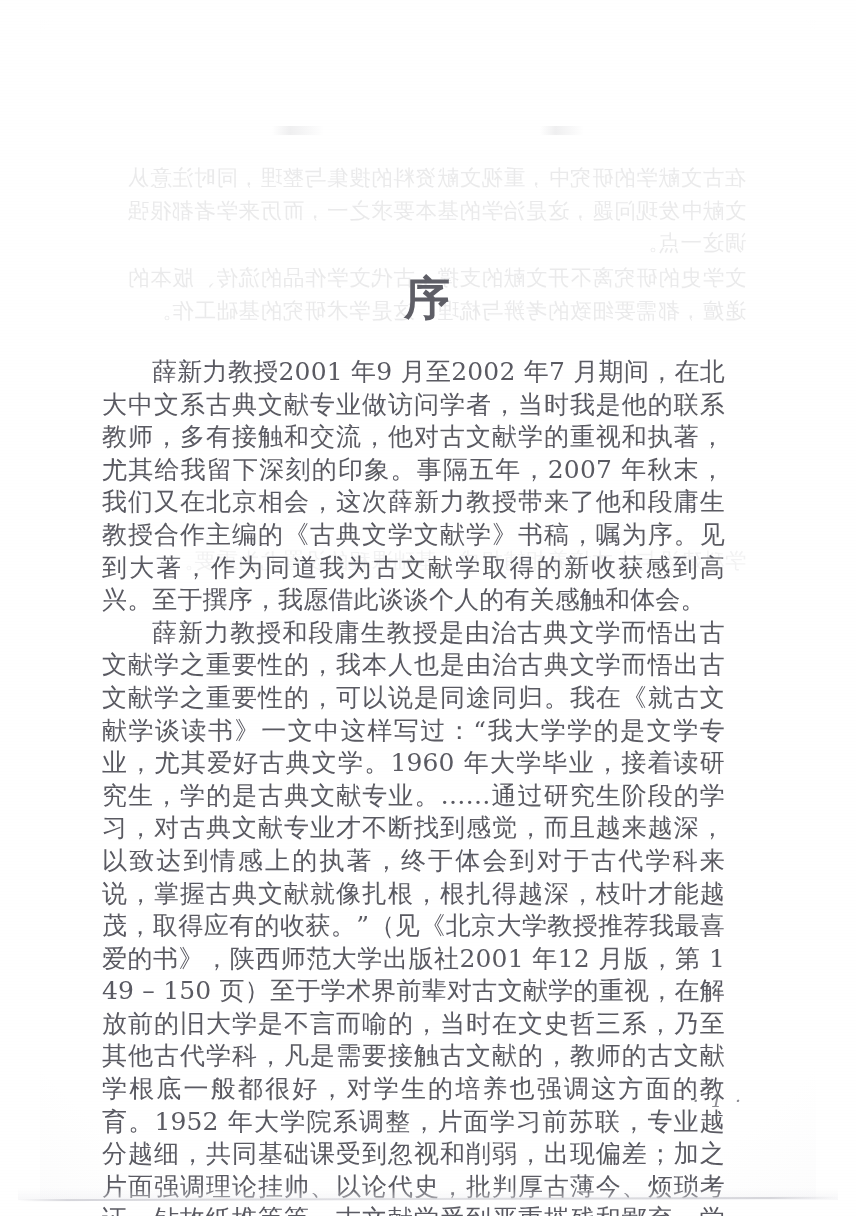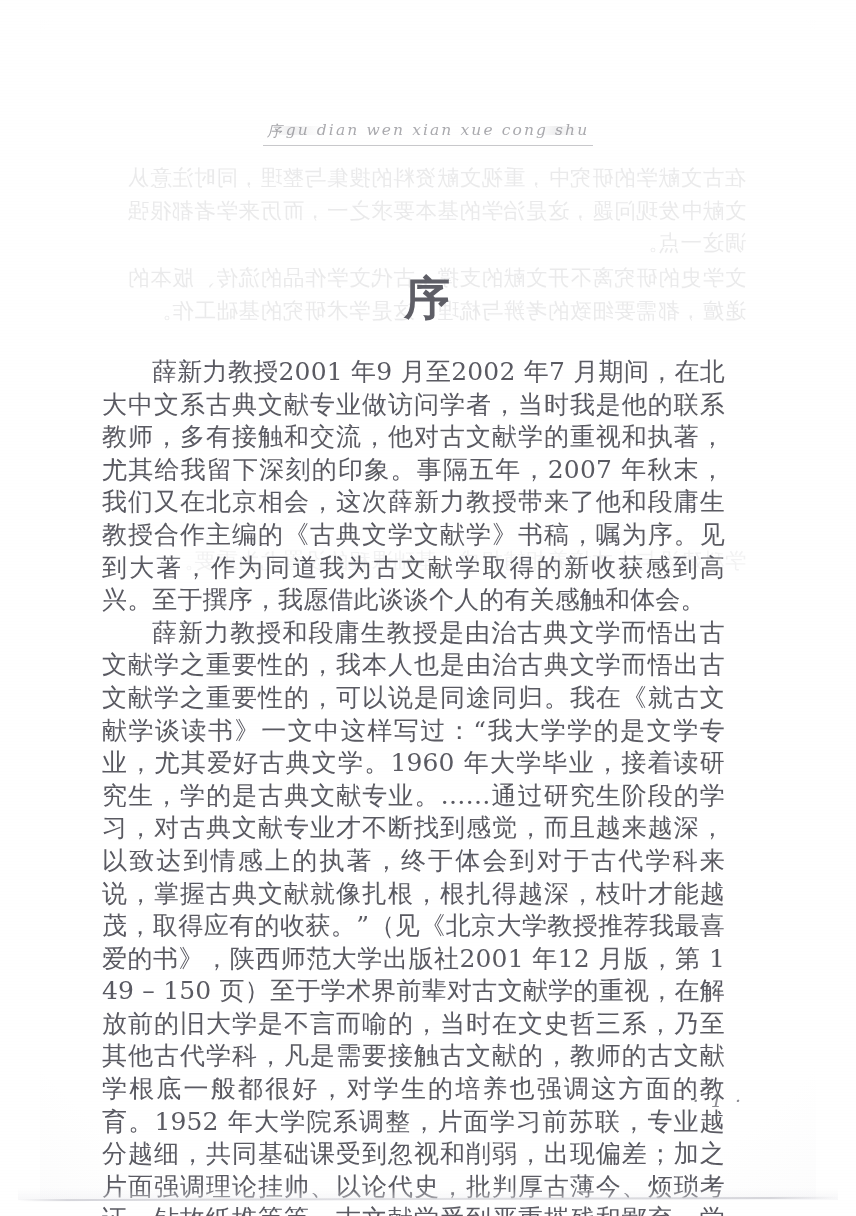--- a/index.html
+++ b/index.html
@@ -228,25 +228,20 @@
 
   <div class="bleed-layer" id="bleed-top">在古文献学的研究中，重视文献资料的搜集与整理，同时注意从文献中发现问题，这是治学的基本要求之一，而历来学者都很强调这一点。</div>
 
   <div class="bleed-layer" id="bleed-mid">文学史的研究离不开文献的支撑，古代文学作品的流传、版本的递嬗，都需要细致的考辨与梳理，这是学术研究的基础工作。</div>
 
   <div class="bleed-layer" id="bleed-low">学科建设与人才培养相辅相成，基础课程的设置尤为重要。</div>
 
   <div class="header-fleck" id="fleck-l"></div>
   <div class="header-fleck" id="fleck-r"></div>
 
-  <div id="header">
-    <span id="header-inner">
-      <span id="header-zh">序</span><span id="header-py">gu dian wen xian xue cong shu</span>
-    </span>
-  </div>
 
   <div id="title">序</div>
 
   <div id="body-text">
     <p>薛新力教授2001 年9 月至2002 年7 月期间，在北大中文系古典文献专业做访问学者，当时我是他的联系教师，多有接触和交流，他对古文献学的重视和执著，尤其给我留下深刻的印象。事隔五年，2007 年秋末，我们又在北京相会，这次薛新力教授带来了他和段庸生教授合作主编的《古典文学文献学》书稿，嘱为序。见到大著，作为同道我为古文献学取得的新收获感到高兴。至于撰序，我愿借此谈谈个人的有关感触和体会。</p>
     <p>薛新力教授和段庸生教授是由治古典文学而悟出古文献学之重要性的，我本人也是由治古典文学而悟出古文献学之重要性的，可以说是同途同归。我在《就古文献学谈读书》一文中这样写过：“我大学学的是文学专业，尤其爱好古典文学。1960 年大学毕业，接着读研究生，学的是古典文献专业。……通过研究生阶段的学习，对古典文献专业才不断找到感觉，而且越来越深，以致达到情感上的执著，终于体会到对于古代学科来说，掌握古典文献就像扎根，根扎得越深，枝叶才能越茂，取得应有的收获。”（见《北京大学教授推荐我最喜爱的书》，陕西师范大学出版社2001 年12 月版，第 149 – 150 页）至于学术界前辈对古文献学的重视，在解放前的旧大学是不言而喻的，当时在文史哲三系，乃至其他古代学科，凡是需要接触古文献的，教师的古文献学根底一般都很好，对学生的培养也强调这方面的教育。1952 年大学院系调整，片面学习前苏联，专业越分越细，共同基础课受到忽视和削弱，出现偏差；加之片面强调理论挂帅、以论代史，批判厚古薄今、烦琐考证、钻故纸堆等等，古文献学受到严重摧残和鄙弃，学生的基本功的教育受到削弱，传统古代学科（即所谓国学）</p>
   </div>
 
   <div id="folio">· 1 ·</div>
 

